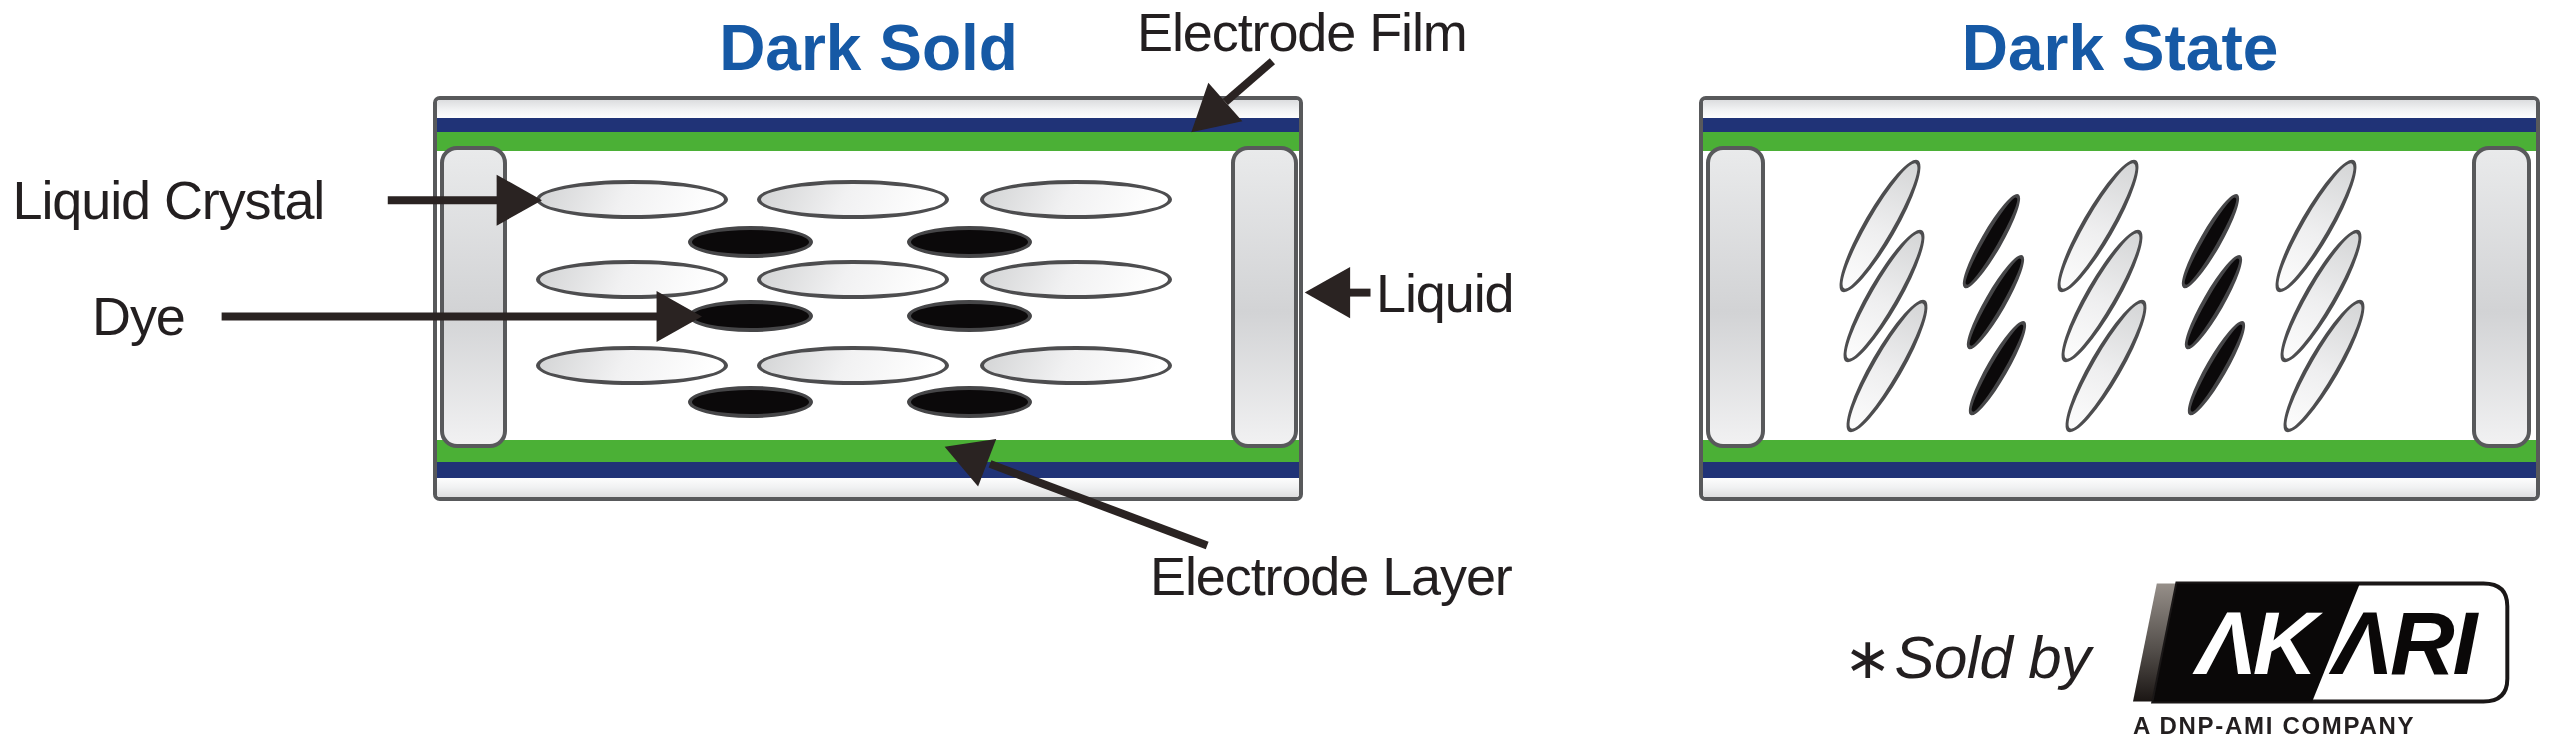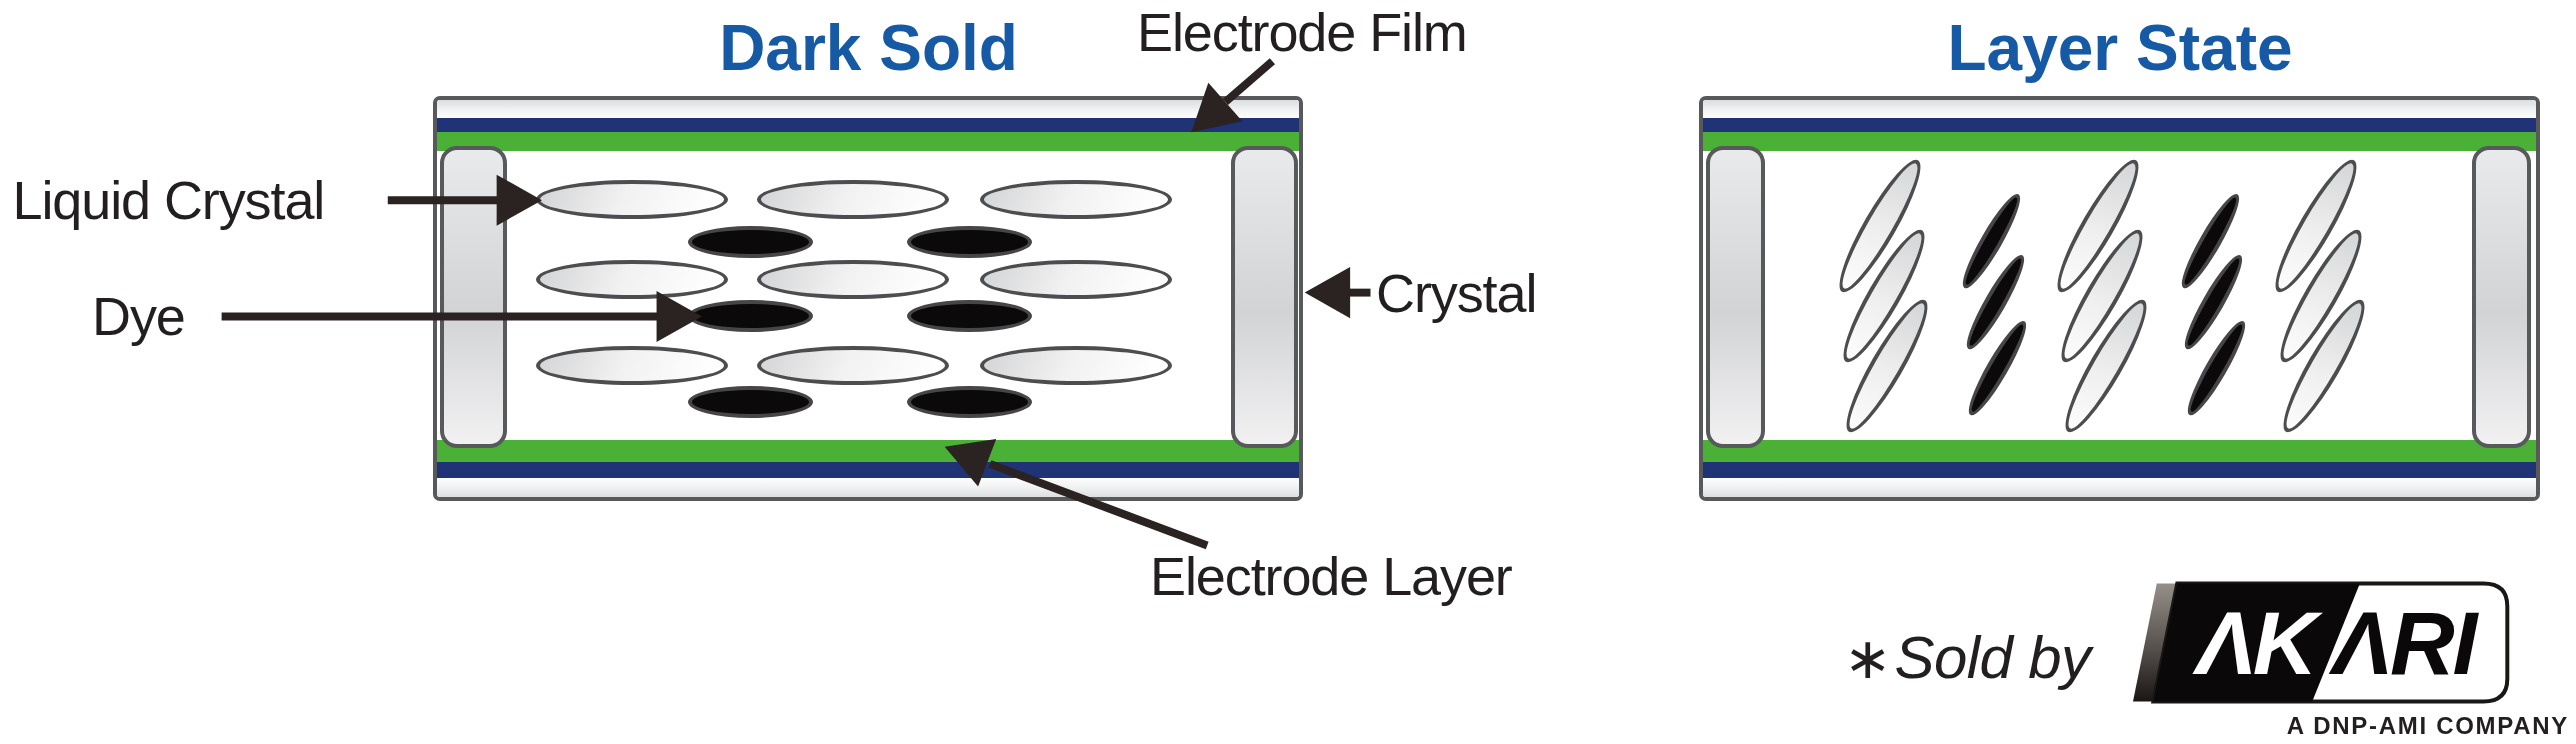--- a/index.html
+++ b/index.html
@@ -23,28 +23,28 @@
   .mol{position:absolute;border-radius:50%;}
   .lc-h{border:4.5px solid #4d4d4f;background:linear-gradient(115deg,#d6d7d8 5%,#f1f1f2 45%,#ffffff 92%);}
   .dye-h{border:4.5px solid #464648;background:#0b090a;}
   .lc-t{border:4.5px solid #4d4d4f;background:linear-gradient(170deg,#d4d5d6 0%,#efeff0 55%,#fdfdfd 100%);}
   .dye-t{border:4px solid #464648;background:#0b090a;}
   
   .title{position:absolute;font-weight:bold;font-size:64px;letter-spacing:0px;text-align:center;}
   .lbl{position:absolute;font-size:54px;letter-spacing:-1.1px;white-space:nowrap;}
   .soldby{position:absolute;font-size:60px;letter-spacing:-0.6px;white-space:nowrap;font-style:italic;}
   .soldby .star{font-size:57px;margin-right:3.4px;}
-  .tagline{position:absolute;font-size:24px;font-weight:bold;letter-spacing:1.7px;text-align:right;white-space:nowrap;}
+  .tagline{position:absolute;font-size:24px;font-weight:bold;letter-spacing:1.7px;white-space:nowrap;}
   svg{position:absolute;left:0;top:0;}
 </style>
 </head>
 <body>
 
 <div class="title" style="left: 433px; top: 11.3px; width: 871px; color: rgb(22, 89, 165);">Dark Sold</div>
-<div class="title" style="left: 1699px; top: 11.3px; width: 842px; color: rgb(22, 89, 165);">Layer State</div>
+<div class="title" style="left: 1699px; top: 11.3px; width: 842px; color: rgb(22, 89, 165);">Dark State</div>
 
 <div class="panel" style="left:433px;top:96px;width:862px;height:397px;">
   <div class="layer sub-top"></div>
   <div class="layer navy-top" style="background: rgb(32, 51, 119);"></div>
   <div class="layer green-top" style="background: rgb(75, 176, 54);"></div>
   <div class="layer cell"></div>
   <div class="layer green-bot" style="background: rgb(75, 176, 54);"></div>
   <div class="layer navy-bot" style="background: rgb(32, 51, 119);"></div>
   <div class="layer sub-bot"></div>
 </div>
@@ -112,21 +112,21 @@
     <polygon points="2300,516 2380,471 2380,561" stroke="none"></polygon>
 
     <line x1="2128" y1="962" x2="1745" y2="818"></line>
     <polygon points="1665,788 1756,774 1724,858" stroke="none"></polygon>
   </g>
 </svg>
 
 <div class="lbl" style="left: 1137px; top: 1.1px; color: rgb(35, 31, 32);">Electrode Film</div>
 <div class="lbl" style="left: 12.5px; top: 169px; color: rgb(35, 31, 32);">Liquid Crystal</div>
 <div class="lbl" style="left: 92px; top: 285px; color: rgb(35, 31, 32);">Dye</div>
-<div class="lbl" style="left: 1376px; top: 262px; color: rgb(35, 31, 32);">Crystal</div>
+<div class="lbl" style="left: 1376px; top: 262px; color: rgb(35, 31, 32);">Liquid</div>
 <div class="lbl" style="left: 1150px; top: 545px; color: rgb(35, 31, 32);">Electrode Layer</div>
 
 <div class="soldby" style="left: 1844px; top: 623px; color: rgb(35, 31, 32);">
   <span class="star">∗</span><span>Sold by</span>
 </div>
 
 <svg style="left:2133px;top:581px;" width="397" height="124" viewBox="0 0 700 218">
   <defs>
     <linearGradient id="edgeGrad" x1="0" y1="0" x2="0" y2="1">
       <stop offset="0" stop-color="#968f89"></stop>

